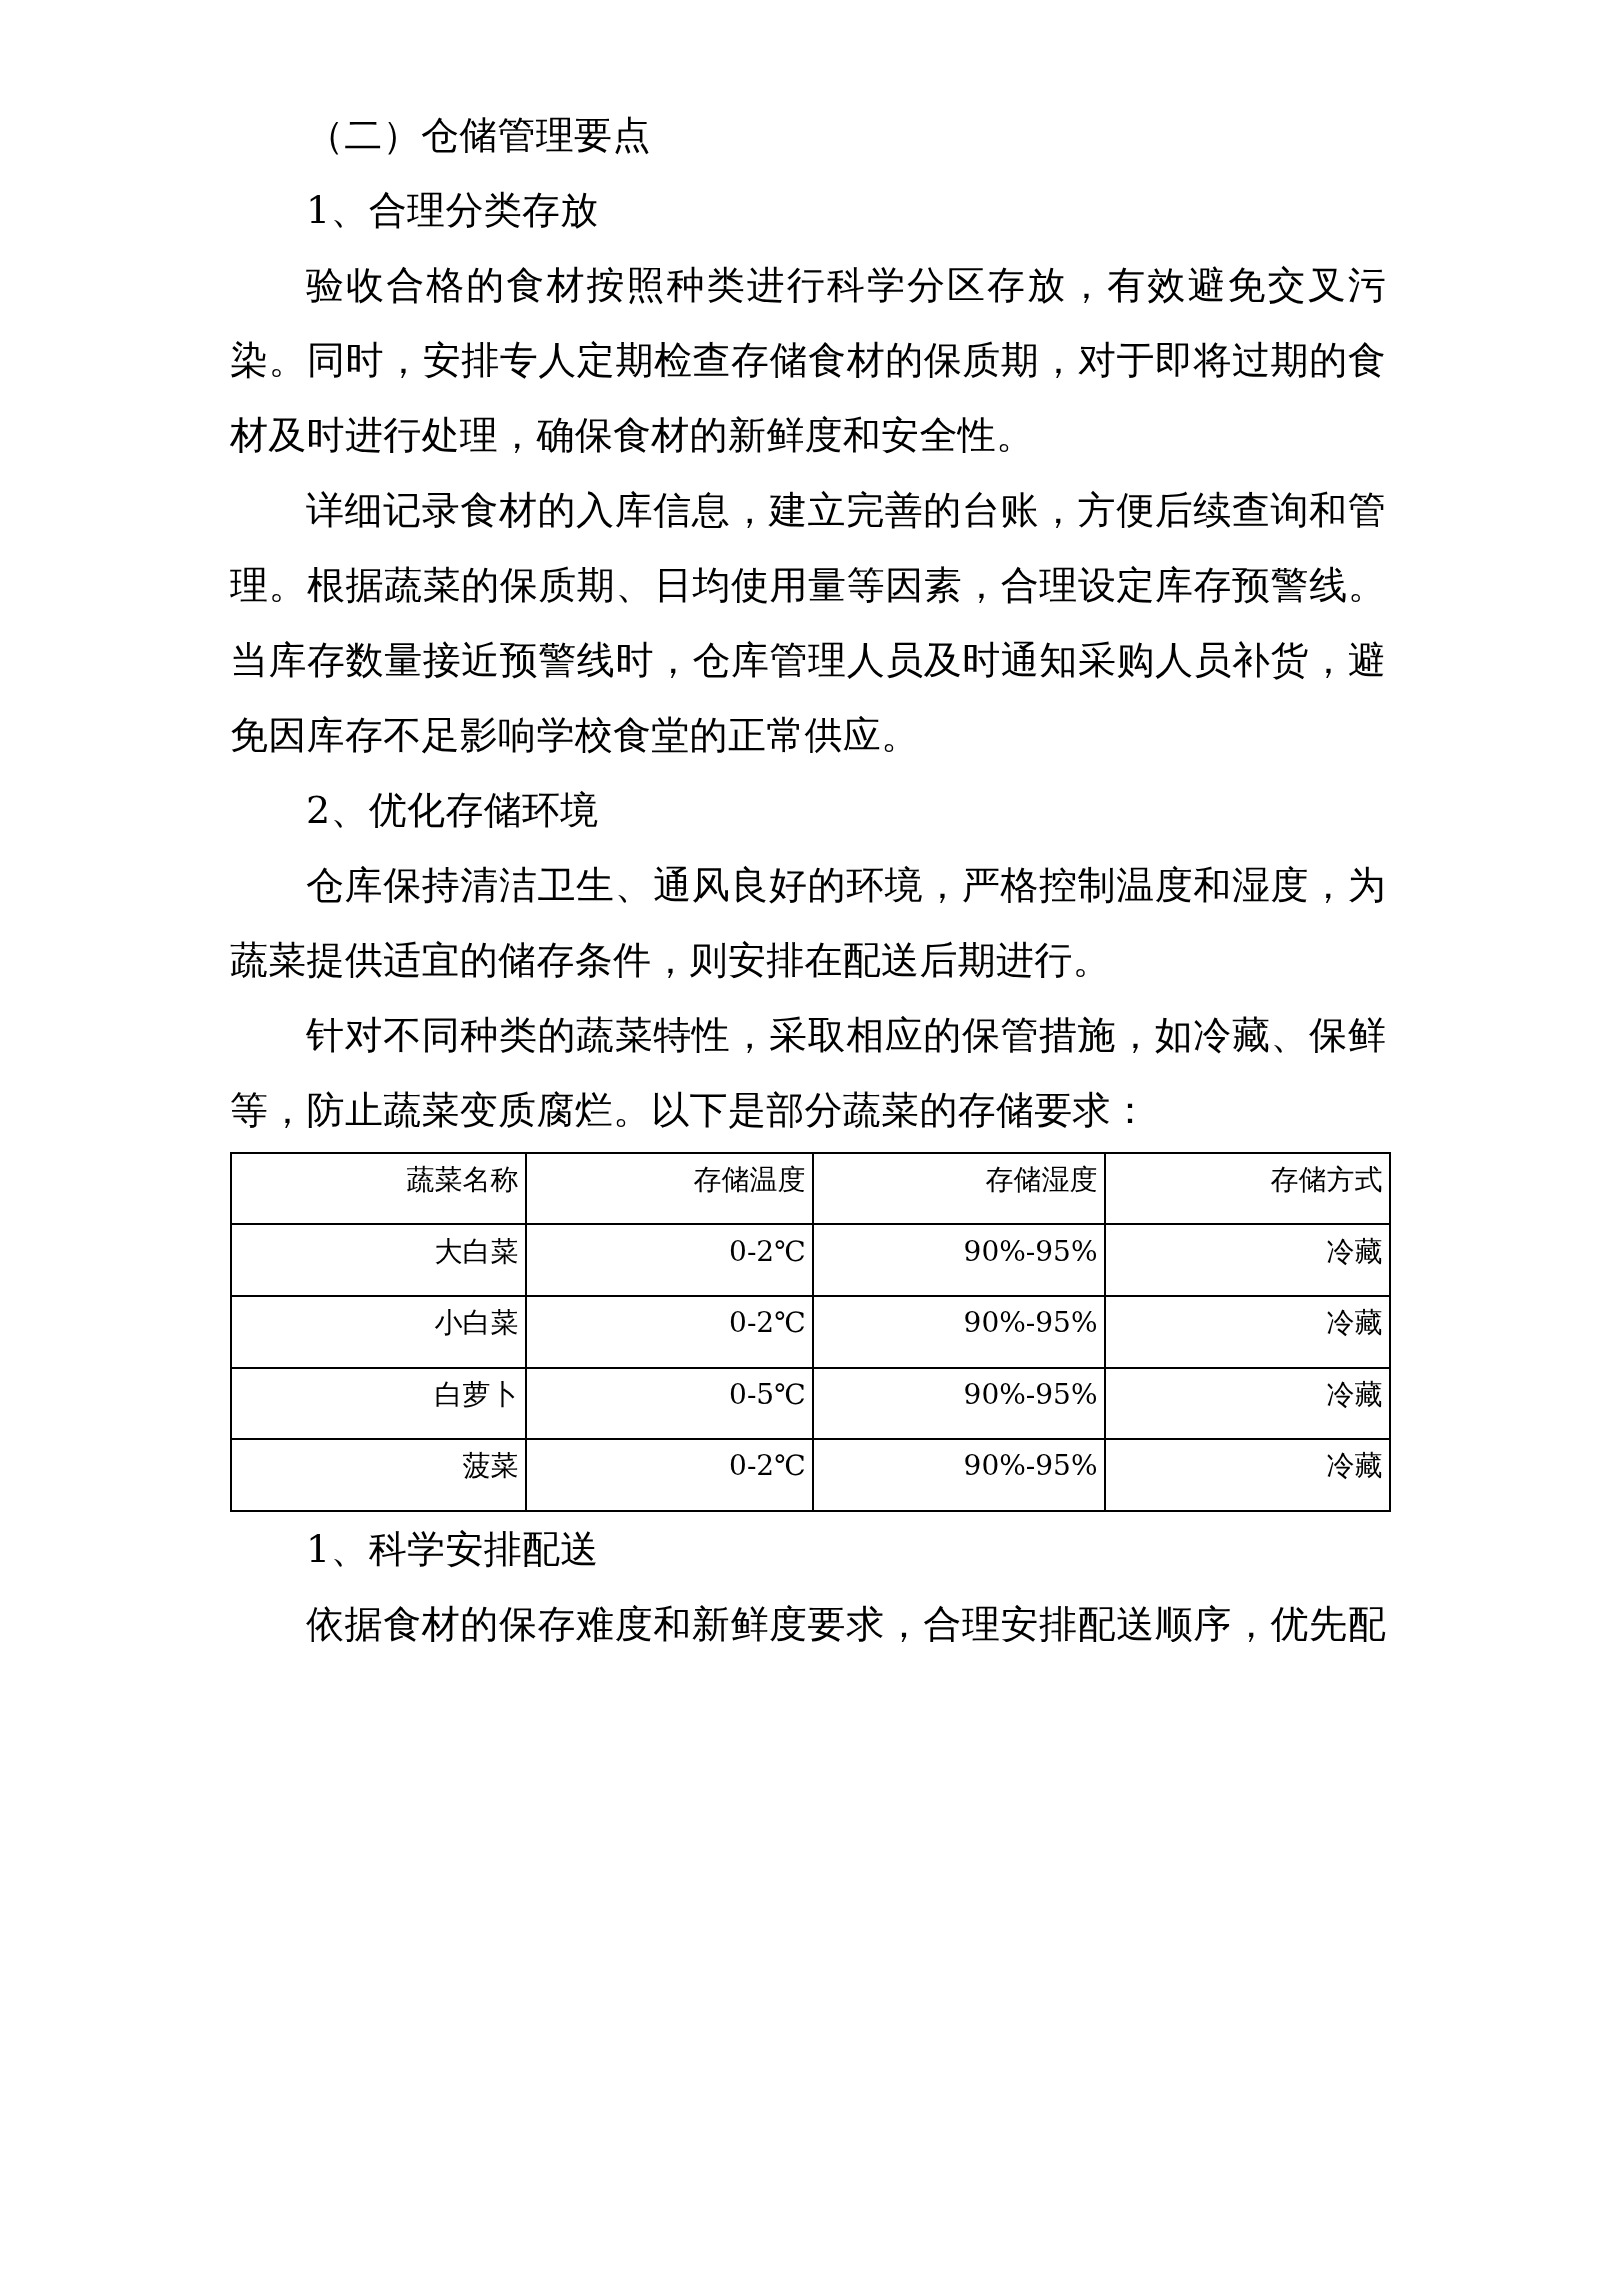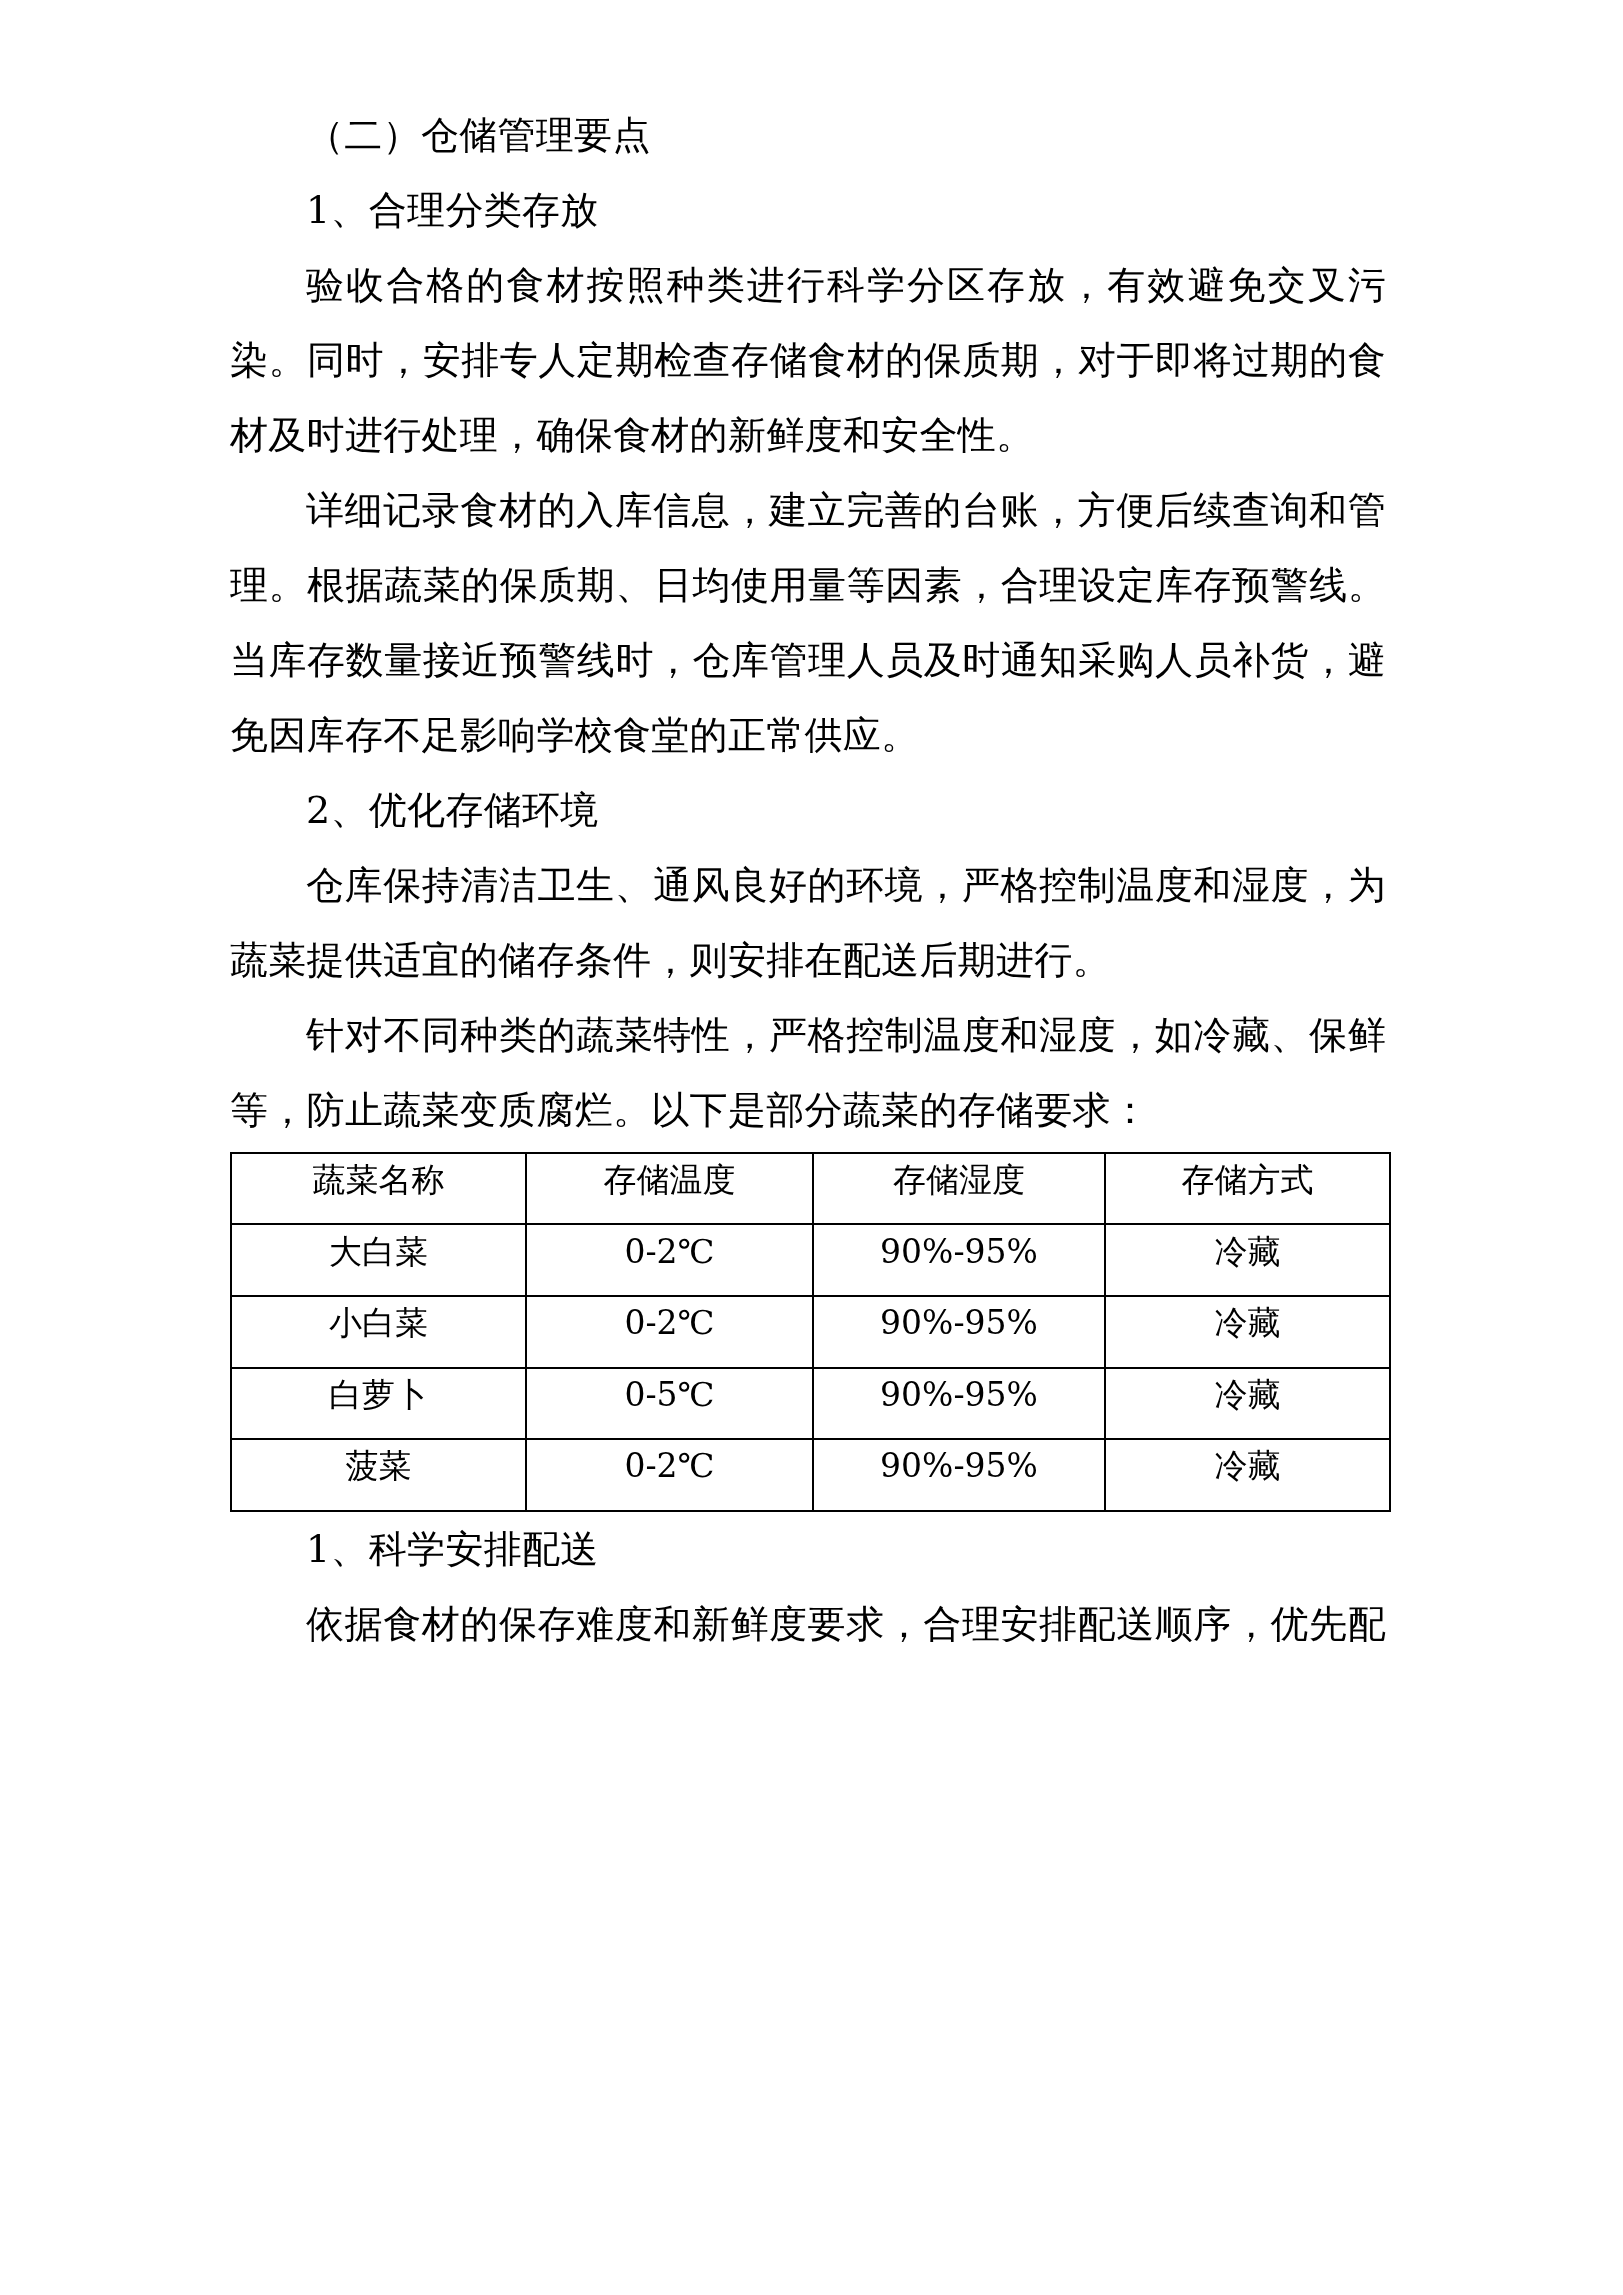--- a/index.html
+++ b/index.html
@@ -55,24 +55,24 @@
     table-layout: fixed;
     margin: 3.9px 0 0 0;
   }
   table.storage-table col.c1 { width: 295px; }
   table.storage-table col.c2 { width: 287px; }
   table.storage-table col.c3 { width: 292px; }
   table.storage-table col.c4 { width: 285px; }
   table.storage-table td, table.storage-table th {
     border: 2px solid #000000;
     padding: 5.2px 6.5px 14.4px 6.5px;
-    font-size: 33px;
+    font-size: 28px;
     line-height: 41px;
     font-weight: normal;
-    text-align: center;
+    text-align: right;
     vertical-align: top;
     height: 50px;
     font-family: "DejaVu Serif", "Liberation Serif", serif;
   }
   .page-number {
     position: absolute;
     left: 0;
     top: 2141px;
     width: 1623px;
     text-align: center;
@@ -86,21 +86,21 @@
 
 <div class="page">
   <div class="content">
 
     <p class="heading">（二）仓储管理要点</p>
     <p class="heading-sub">1、合理分类存放</p>
     <p class="para">验收合格的食材按照种类进行科学分区存放，有效避免交叉污染。同时，安排专人定期检查存储食材的保质期，对于即将过期的食材及时进行处理，确保食材的新鲜度和安全性。</p>
     <p class="para">详细记录食材的入库信息，建立完善的台账，方便后续查询和管理。根据蔬菜的保质期、日均使用量等因素，合理设定库存预警线。当库存数量接近预警线时，仓库管理人员及时通知采购人员补货，避免因库存不足影响学校食堂的正常供应。</p>
     <p class="heading-sub">2、优化存储环境</p>
     <p class="para">仓库保持清洁卫生、通风良好的环境，严格控制温度和湿度，为蔬菜提供适宜的储存条件，则安排在配送后期进行。</p>
-    <p class="para">针对不同种类的蔬菜特性，严格控制温度和湿度，如冷藏、保鲜等，防止蔬菜变质腐烂。以下是部分蔬菜的存储要求：</p>
+    <p class="para">针对不同种类的蔬菜特性，采取相应的保管措施，如冷藏、保鲜等，防止蔬菜变质腐烂。以下是部分蔬菜的存储要求：</p>
 
     <table class="storage-table">
       <colgroup>
         <col class="c1">
           <col class="c2">
           <col class="c3">
           <col class="c4">
       </colgroup>
       <thead>
         <tr>

